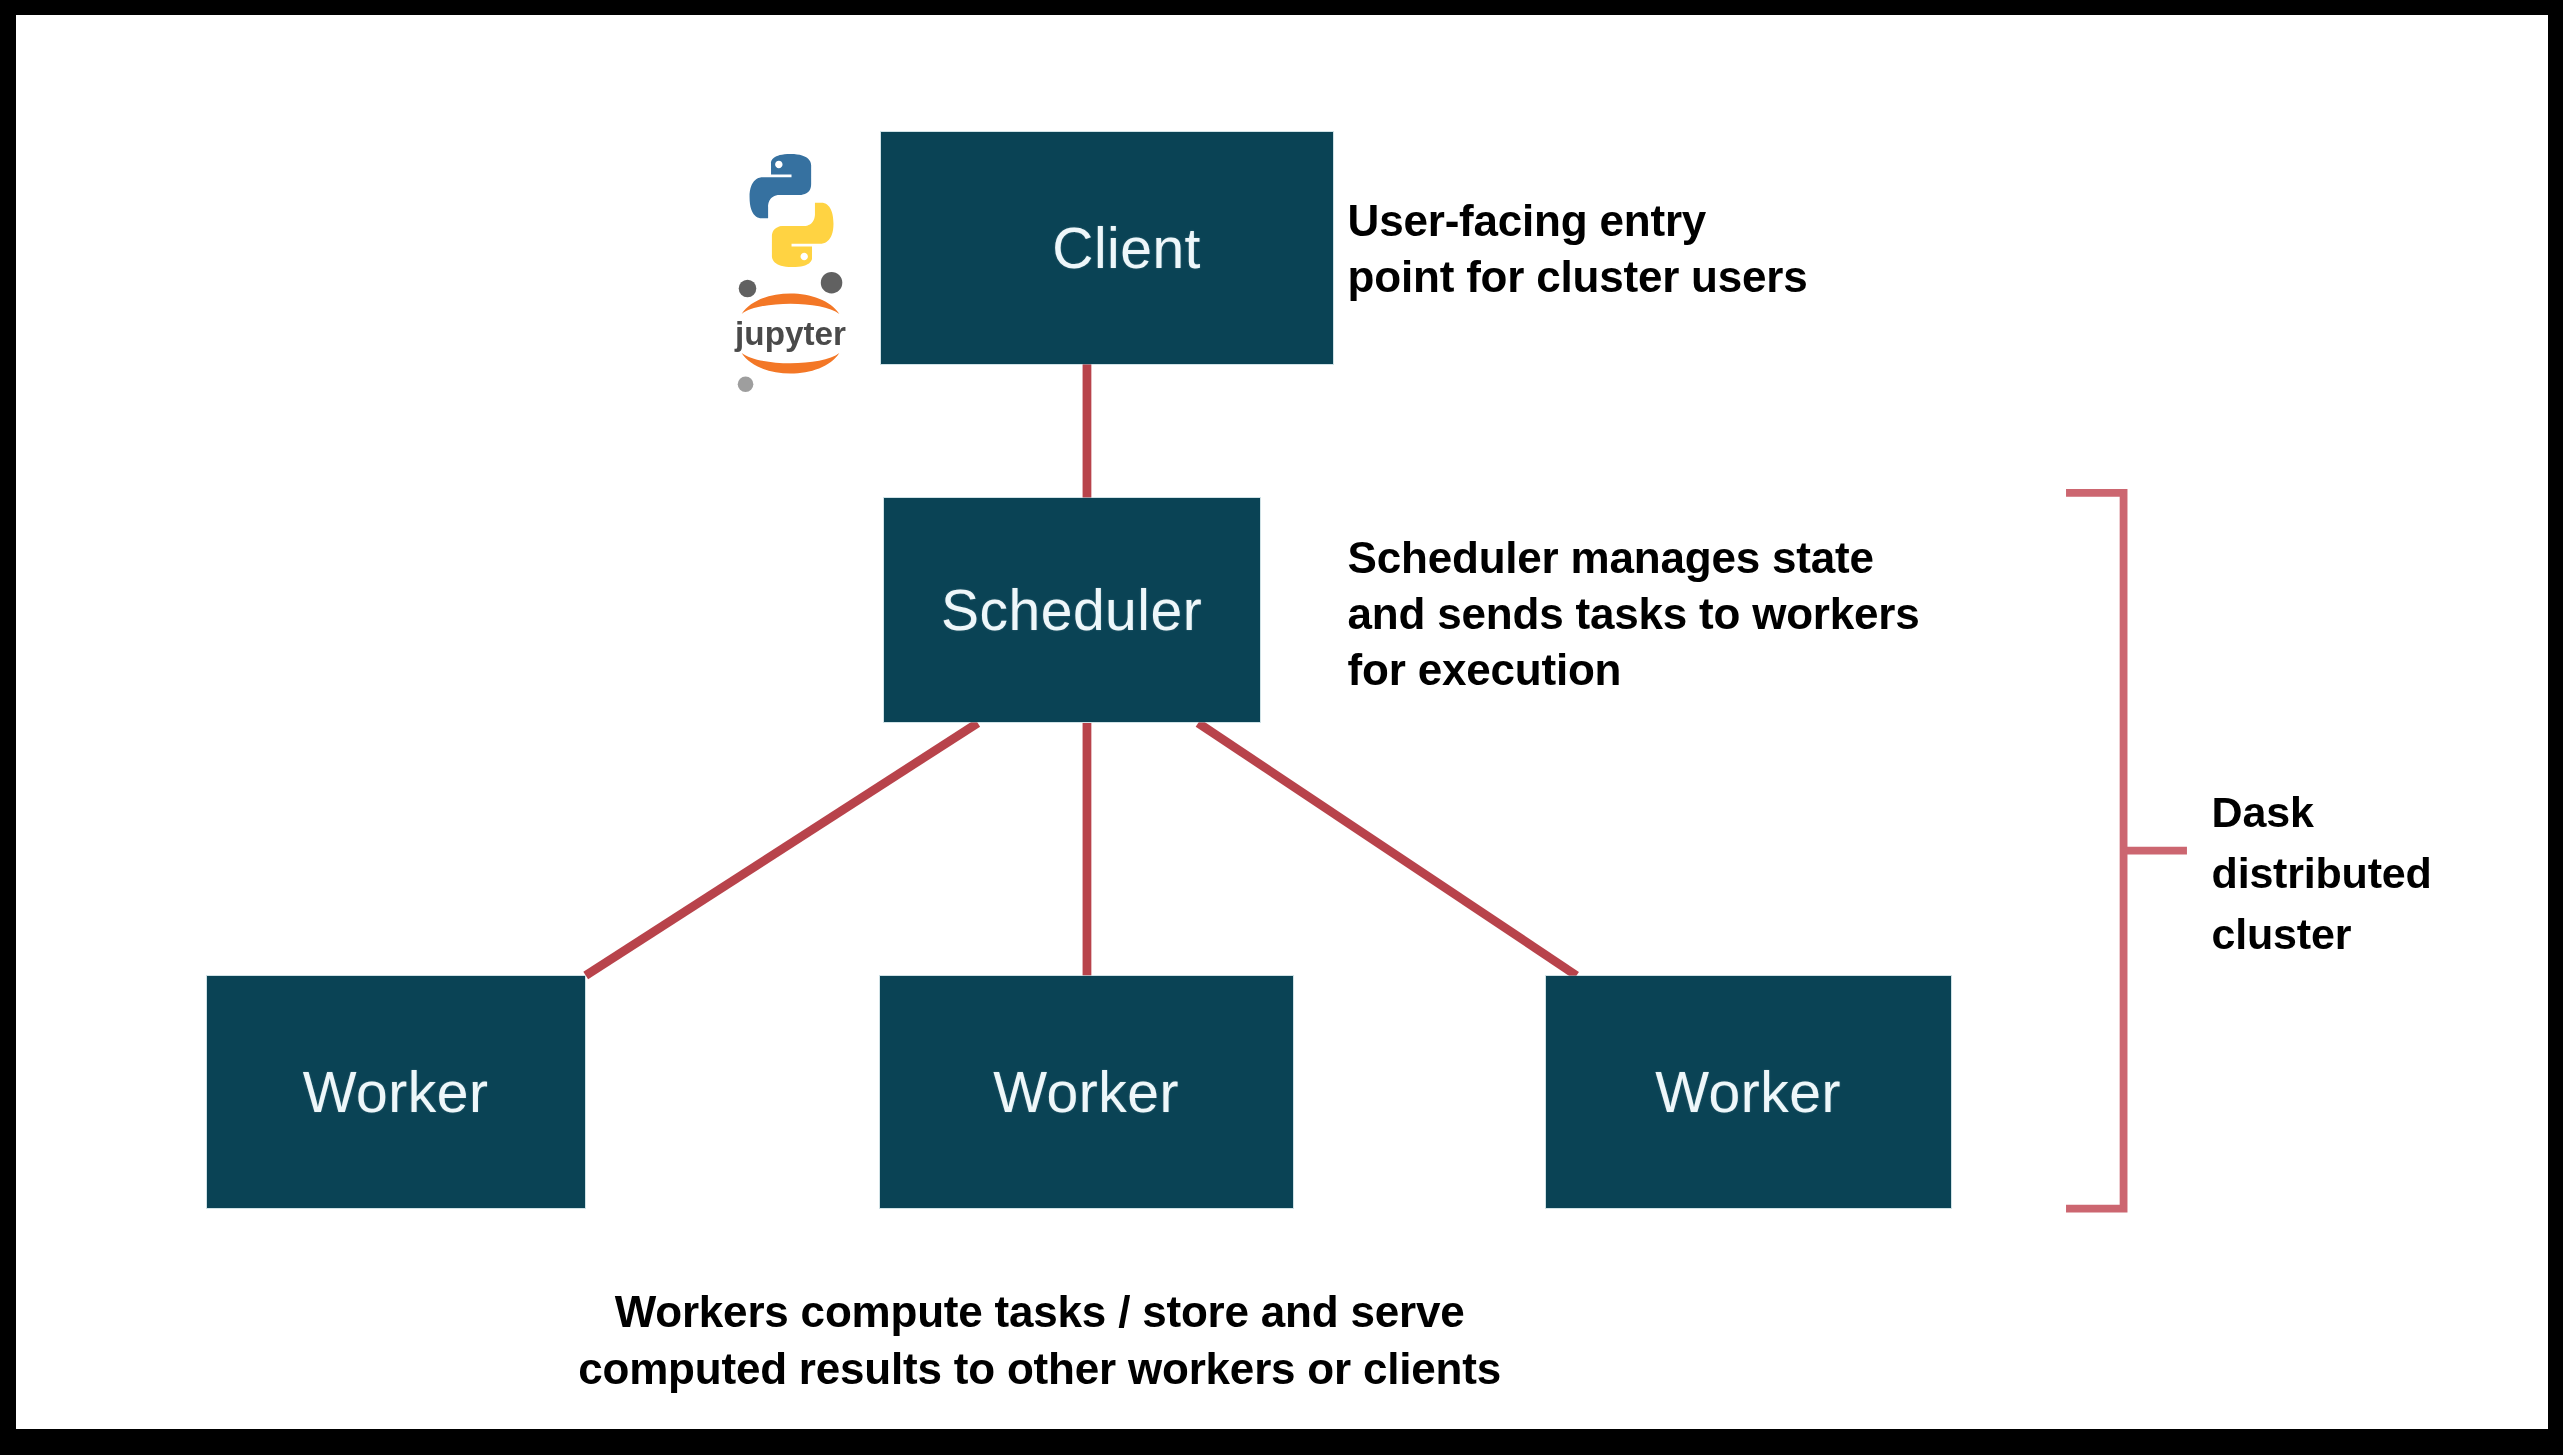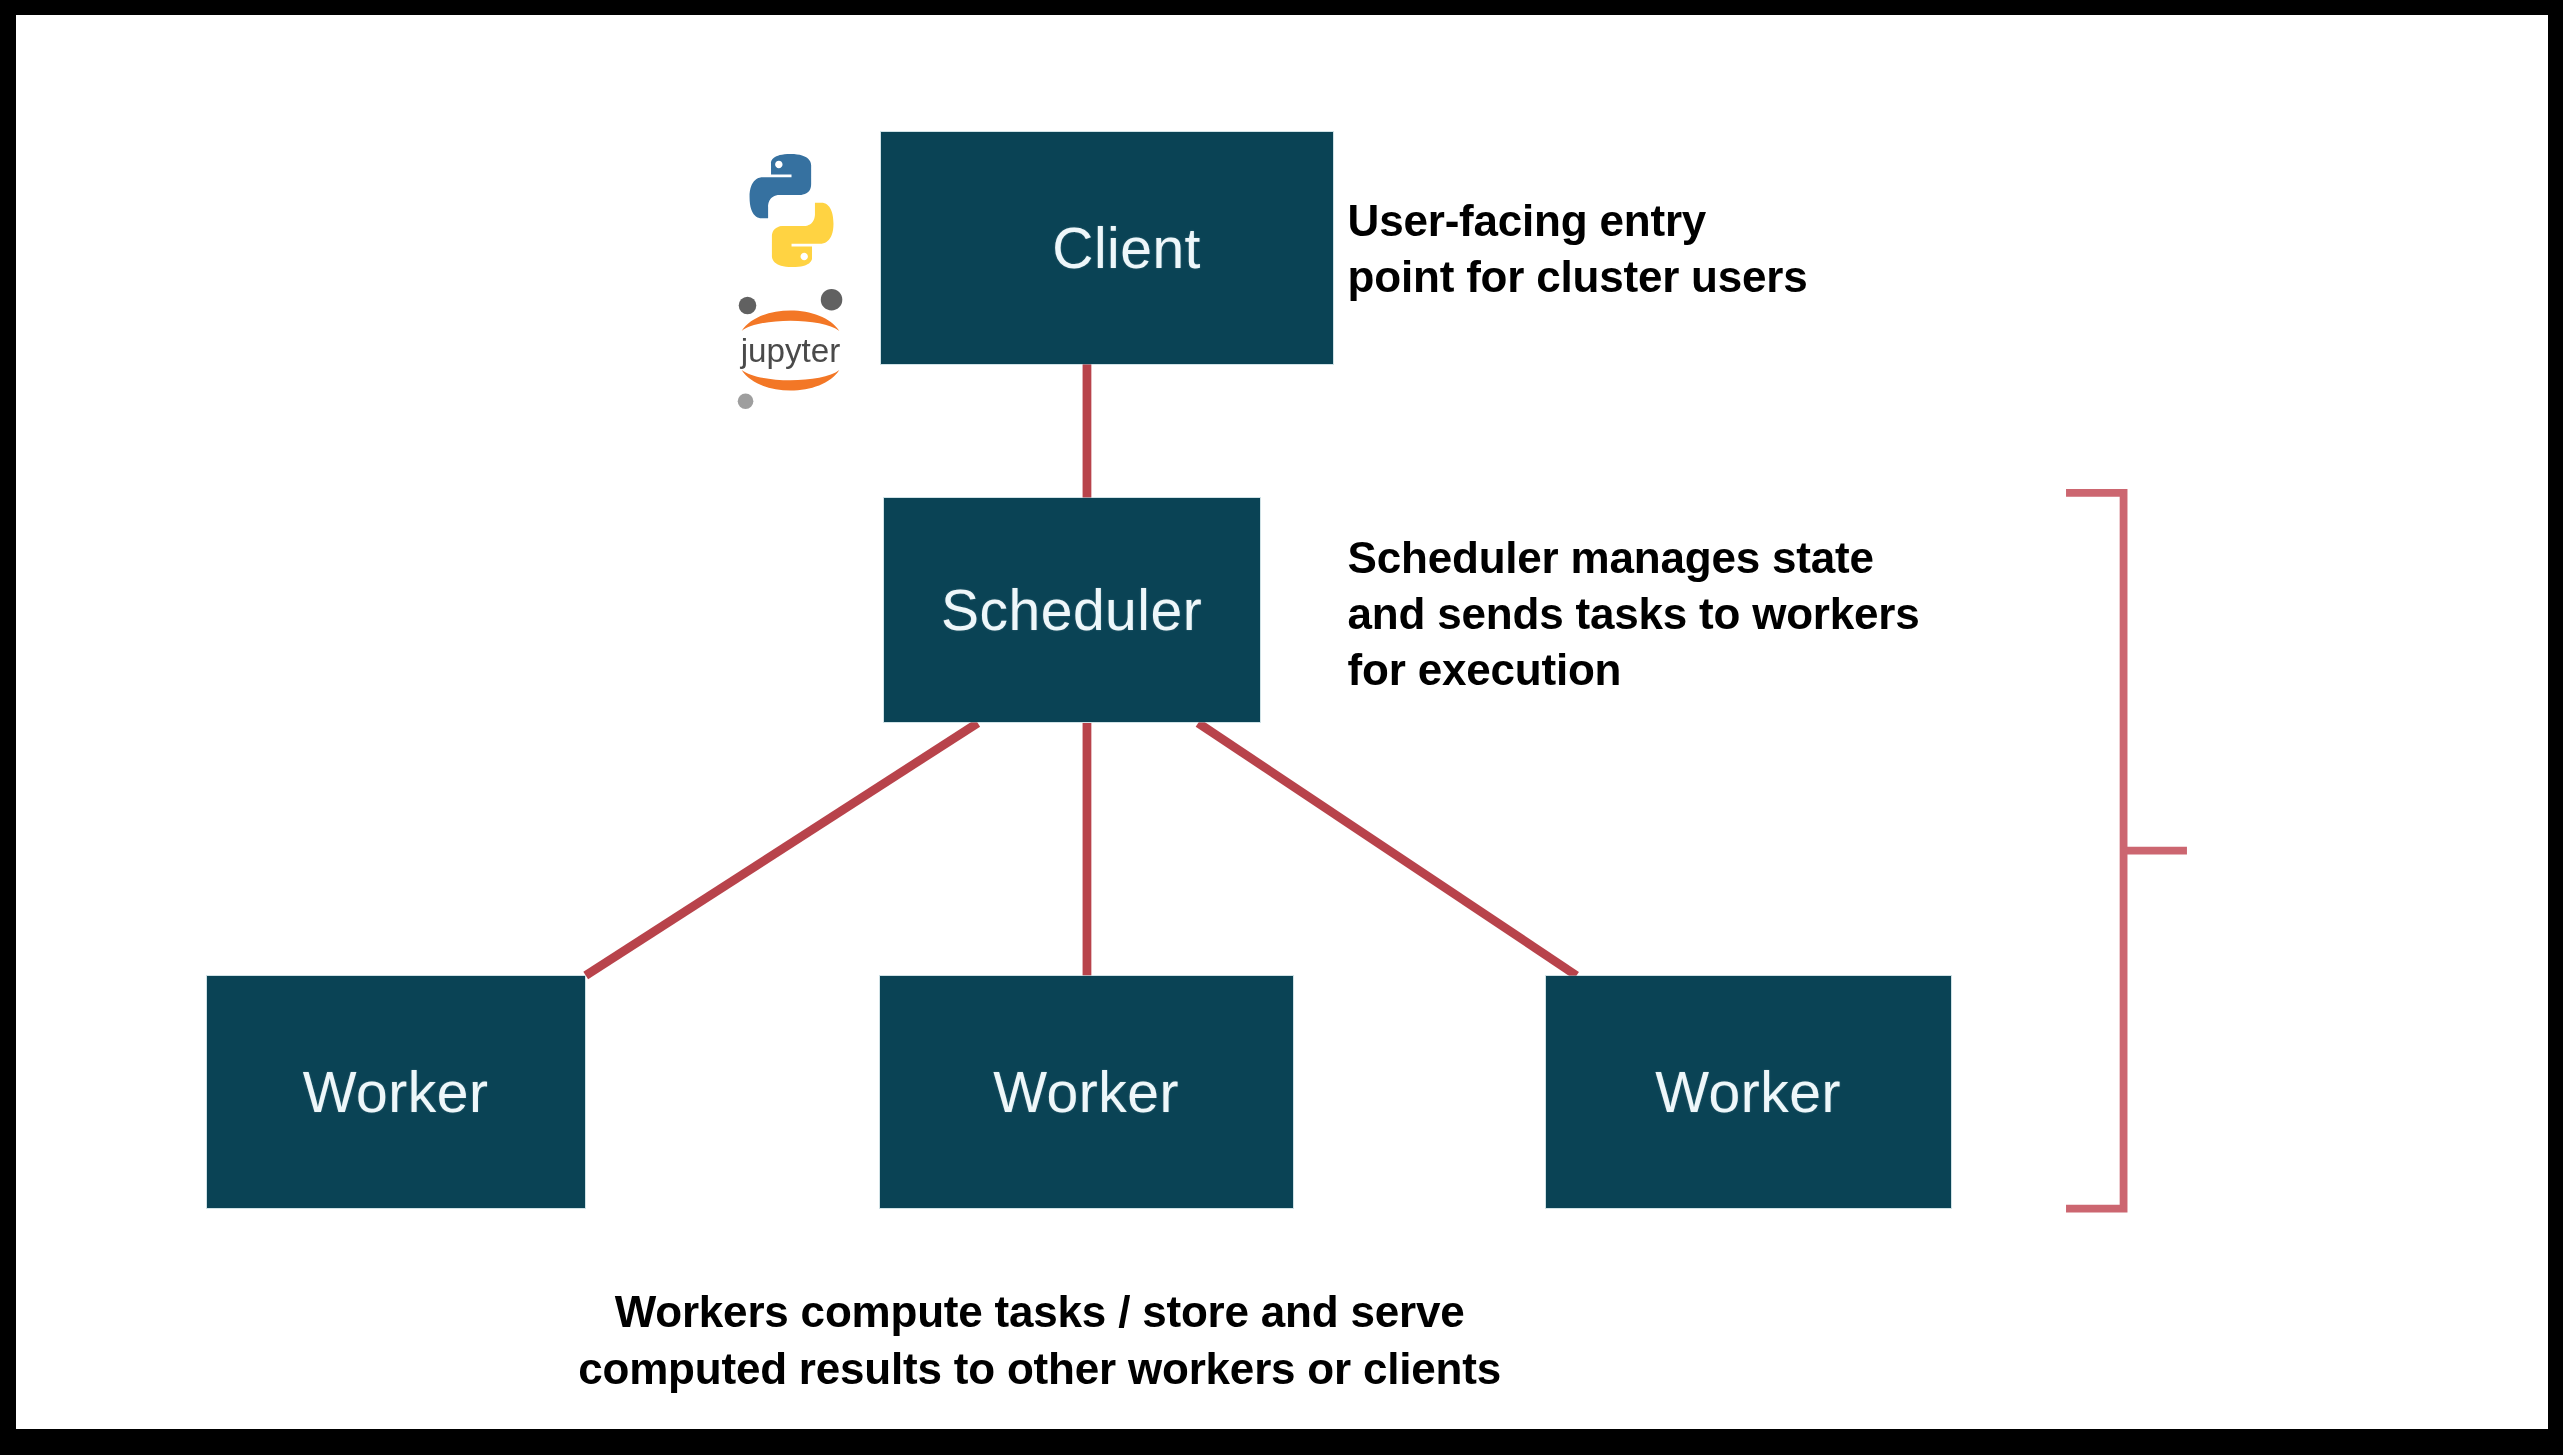--- a/index.html
+++ b/index.html
@@ -95,21 +95,21 @@
     text-align: center;
     font-size: 44px;
     line-height: 1.3;
   }
 
   
   .logo {
     position: absolute;
   }
   #logo-python { left: 714px; top: 135px;  width: 125px; height: 121px; }
-  #logo-jupyter{ left: 708px; top: 269px;  width: 133px; height: 129px; }
+  #logo-jupyter{ left: 708px; top: 252px;  width: 133px; height: 129px; font-weight: bold; }
 </style>
 </head>
 <body>
 
 <div id="frame">
   <div id="canvas">
 
     <svg class="edges" viewBox="0 0 2596 1450">
 
       <line x1="1098" y1="358" x2="1098" y2="495" stroke="#b8434b" stroke-width="9"></line>
@@ -163,19 +163,22 @@
       <span class="node-label">Worker</span>
     </div>
 
     <div class="annotation" id="annot-client">User-facing entry
 point for cluster users</div>
 
     <div class="annotation" id="annot-scheduler">Scheduler manages state
 and sends tasks to workers
 for execution</div>
 
+    <div class="annotation" id="annot-cluster">Dask
+distributed
+cluster</div>
 
     <div class="annotation" id="annot-workers">Workers compute tasks / store and serve
 computed results to other workers or clients</div>
 
   </div>
 </div>
 
 
 </body></html>

